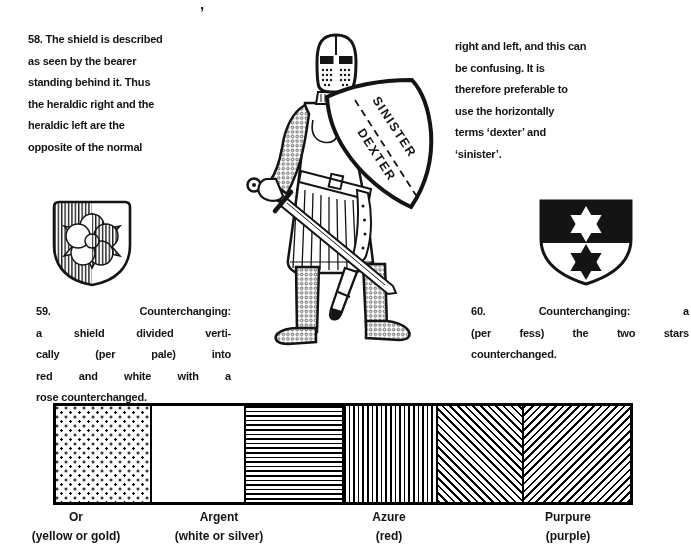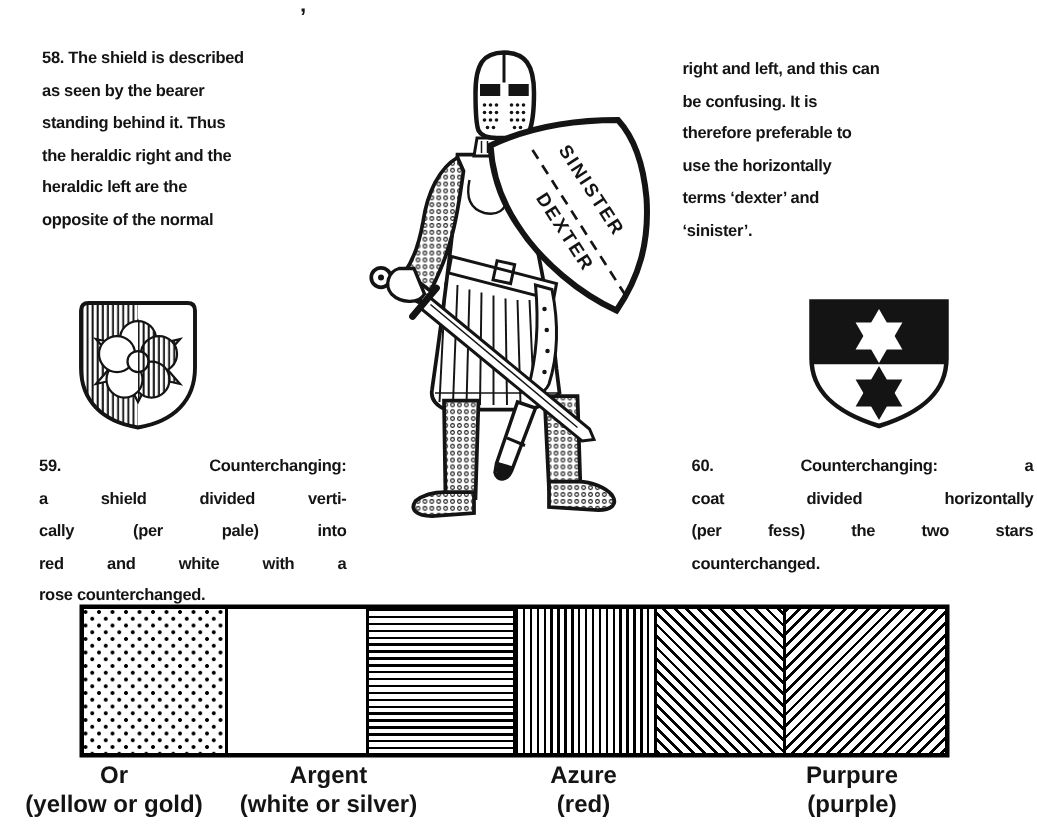--- a/index.html
+++ b/index.html
@@ -1,20 +1,20 @@
 <!DOCTYPE html>
 <html><head>
 <meta charset="utf-8">
 <style>
   html,body{margin:0;padding:0;background:#ffffff;}
   .page{position:relative;width:691px;height:558px;background:#fff;overflow:hidden;
         font-family:"Liberation Sans",sans-serif;font-weight:700;color:#141414;}
   .para{position:absolute;font-size:11px;line-height:21.5px;letter-spacing:-0.2px;}
   .pline{white-space:nowrap;}
-  .just .pline{text-align:justify;text-align-last:justify;}
+  .just .pline{text-align:justify;text-align-last:justify;margin-left:10px;}
   .just .pline.lastline{text-align-last:left;}
   #p58{left:28px;top:29px;width:230px;}
   #pright{left:455px;top:36px;width:233px;}
   #p59{left:26px;top:301px;width:205px;}
   #p60{left:461px;top:301px;width:228px;}
   .stray{position:absolute;left:200px;top:3px;font-size:15px;}
   .knight-svg{position:absolute;left:235px;top:10px;width:230px;height:340px;}
   .shield59-svg{position:absolute;left:50px;top:199px;width:84px;height:90px;}
   .shield60-svg{position:absolute;left:536px;top:197px;width:100px;height:91px;}
   .tincture-bar{position:absolute;left:53px;top:403px;width:580px;height:102px;
@@ -24,21 +24,21 @@
   .pat-dots{background-color:#fff;
      background-image:radial-gradient(circle,#000 1.15px,transparent 1.45px),
                       radial-gradient(circle,#000 1.15px,transparent 1.45px);
      background-size:9px 9px;background-position:1px 2px,5.5px 6.5px;}
   .pat-plain{background:#fff;}
   .pat-hlines{background:repeating-linear-gradient(to bottom,#000 0 1.6px,#fff 1.6px 4.6px);}
   .pat-vlines{background:repeating-linear-gradient(to right,#000 0 1.6px,#fff 1.6px 4.6px);}
   .pat-diagback{background:repeating-linear-gradient(45deg,#000 0 1.8px,#fff 1.8px 5.4px);}
   .pat-diagfwd{background:repeating-linear-gradient(135deg,#000 0 1.8px,#fff 1.8px 5.4px);}
   .tlabel{position:absolute;top:508px;transform:translateX(-50%);text-align:center;
-        font-size:16px;line-height:19px;white-space:nowrap;}
+        font-size:12px;line-height:19px;white-space:nowrap;}
   .tlabel .tname{display:block;}
   .tlabel .tdesc{display:block;}
 </style>
 </head>
 <body>
 
 <div class="page">
 
   <div class="stray">’</div>
 
@@ -226,21 +226,20 @@
   <div class="para just" id="p59">
     <div class="pline">59. Counterchanging:</div>
     <div class="pline">a shield divided verti-</div>
     <div class="pline">cally (per pale) into</div>
     <div class="pline">red and white with a</div>
     <div class="pline lastline">rose counterchanged.</div>
   </div>
 
   <div class="para just" id="p60">
     <div class="pline">60. Counterchanging: a</div>
-    <div class="pline">coat divided horizontally</div>
     <div class="pline">(per fess) the two stars</div>
     <div class="pline lastline">counterchanged.</div>
   </div>
 
   <div class="tincture-bar">
     <div class="seg pat-dots" style="flex-grow:96"></div>
     <div class="seg pat-plain" style="flex-grow:95"></div>
     <div class="seg pat-hlines" style="flex-grow:98"></div>
     <div class="seg pat-vlines" style="flex-grow:94"></div>
     <div class="seg pat-diagback" style="flex-grow:86"></div>

